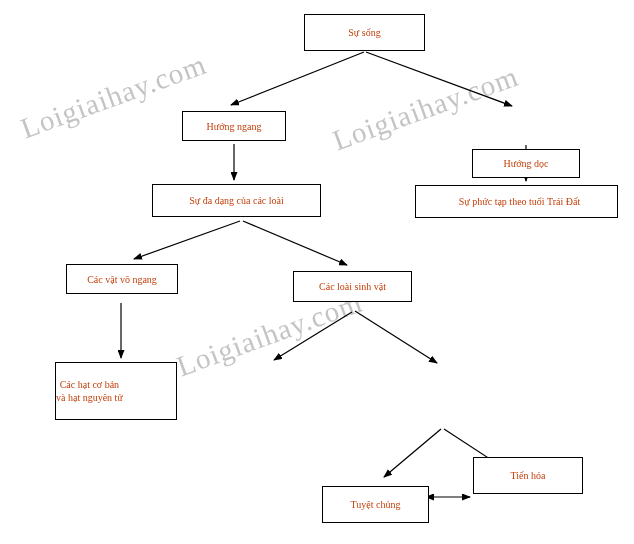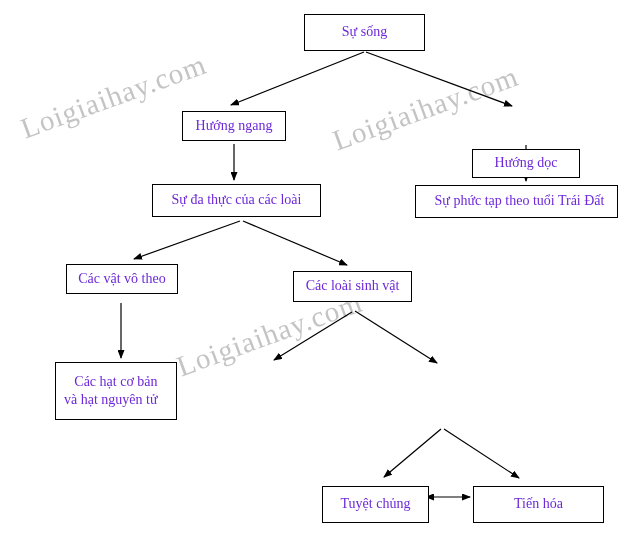--- a/index.html
+++ b/index.html
@@ -12,38 +12,38 @@
     font-family:"Liberation Serif", serif; white-space:nowrap;
     transform:rotate(-20deg); transform-origin:center; letter-spacing:1px;
     user-select:none; pointer-events:none;
   }
   .w1 { left:16px;  top:80px;  }
   .w2 { left:328px; top:92px;  }
   .w3 { left:172px; top:318px; }
   svg.arrows { position:absolute; left:0; top:0; z-index:2; }
   .node {
     position:absolute; z-index:3; box-sizing:border-box;
-    border:1px solid #000; background:#ffffff; color:#6d28d9;
-    font-size:14px; line-height:1.3; white-space:pre-line;
+    border:1px solid #000; background:#ffffff; color:#c2410c;
+    font-size:10px; line-height:1.3; white-space:pre-line;
     display:flex; align-items:center; justify-content:center; text-align:center;
     padding:2px 4px;
   }
-  .node.left { justify-content:flex-start; text-align:right; padding-left:8px; }
+  .node.left { justify-content:flex-start; text-align:center; padding-left:0; }
   #n-su-song            { left:304px; top:14px;  width:121px; height:37px; }
   #n-huong-ngang        { left:182px; top:111px; width:104px; height:30px; }
   #n-huong-doc          { left:472px; top:113px; width:108px; height:29px;margin-top:36px; }
   #n-su-da-dang         { left:152px; top:184px; width:169px; height:33px; }
   #n-su-phuc-tap        { left:415px; top:185px; width:203px; height:33px;padding-left:10px; }
   #n-cac-vat-vo-sinh    { left:66px;  top:264px; width:112px; height:30px; }
   #n-cac-loai-sinh-vat  { left:293px; top:271px; width:119px; height:31px; }
   #n-cac-hat-co-ban     { left:55px;  top:362px; width:122px; height:58px; }
   #n-cac-loai-svvsv     { left:211px; top:366px; width:122px; height:56px; }
   #n-cac-loai-dong-vat  { left:371px; top:369px; width:146px; height:56px; }
   #n-tuyet-chung        { left:322px; top:486px; width:107px; height:37px; }
-  #n-tien-hoa           { left:473px; top:486px; width:131px; height:37px; }
+  #n-tien-hoa           { left:473px; top:457px; width:110px; height:37px; }
 </style>
 </head>
 <body>
 
 <div class="canvas">
 
   <div class="watermark w1">Loigiaihay.com</div>
   <div class="watermark w2">Loigiaihay.com</div>
   <div class="watermark w3">Loigiaihay.com</div>
 
@@ -68,22 +68,22 @@
       <line x1="355" y1="311" x2="437" y2="363" marker-end="url(#ah)"></line>
       <line x1="441" y1="429" x2="384" y2="477" marker-end="url(#ah)"></line>
       <line x1="444" y1="429" x2="519" y2="478" marker-end="url(#ah)"></line>
       <line x1="433" y1="497" x2="470" y2="497" marker-start="url(#ah-start)" marker-end="url(#ah)"></line>
     </g>
   </svg>
 
   <div class="node" id="n-su-song">Sự sống</div>
   <div class="node" id="n-huong-ngang">Hướng ngang</div>
   <div class="node" id="n-huong-doc">Hướng dọc</div>
-  <div class="node" id="n-su-da-dang">Sự đa thực của các loài</div>
+  <div class="node" id="n-su-da-dang">Sự đa dạng của các loài</div>
   <div class="node" id="n-su-phuc-tap">Sự phức tạp theo tuổi Trái Đất</div>
-  <div class="node" id="n-cac-vat-vo-sinh">Các vật vô theo</div>
+  <div class="node" id="n-cac-vat-vo-sinh">Các vật vô ngang</div>
   <div class="node" id="n-cac-loai-sinh-vat">Các loài sinh vật</div>
   <div class="node left" id="n-cac-hat-co-ban">Các hạt cơ bản
 và hạt nguyên tử</div>
   <div class="node" id="n-tuyet-chung">Tuyệt chủng</div>
   <div class="node" id="n-tien-hoa">Tiến hóa</div>
 
 </div>
 
 </body></html>

